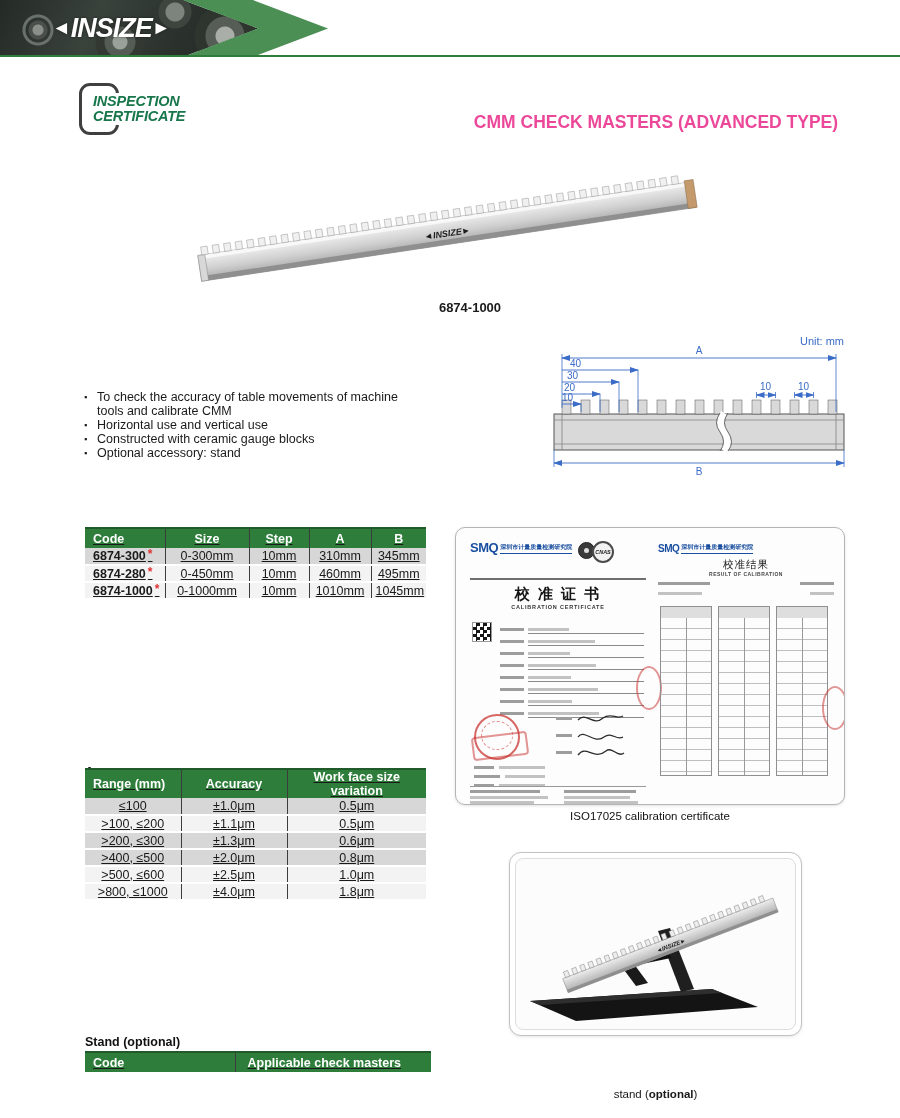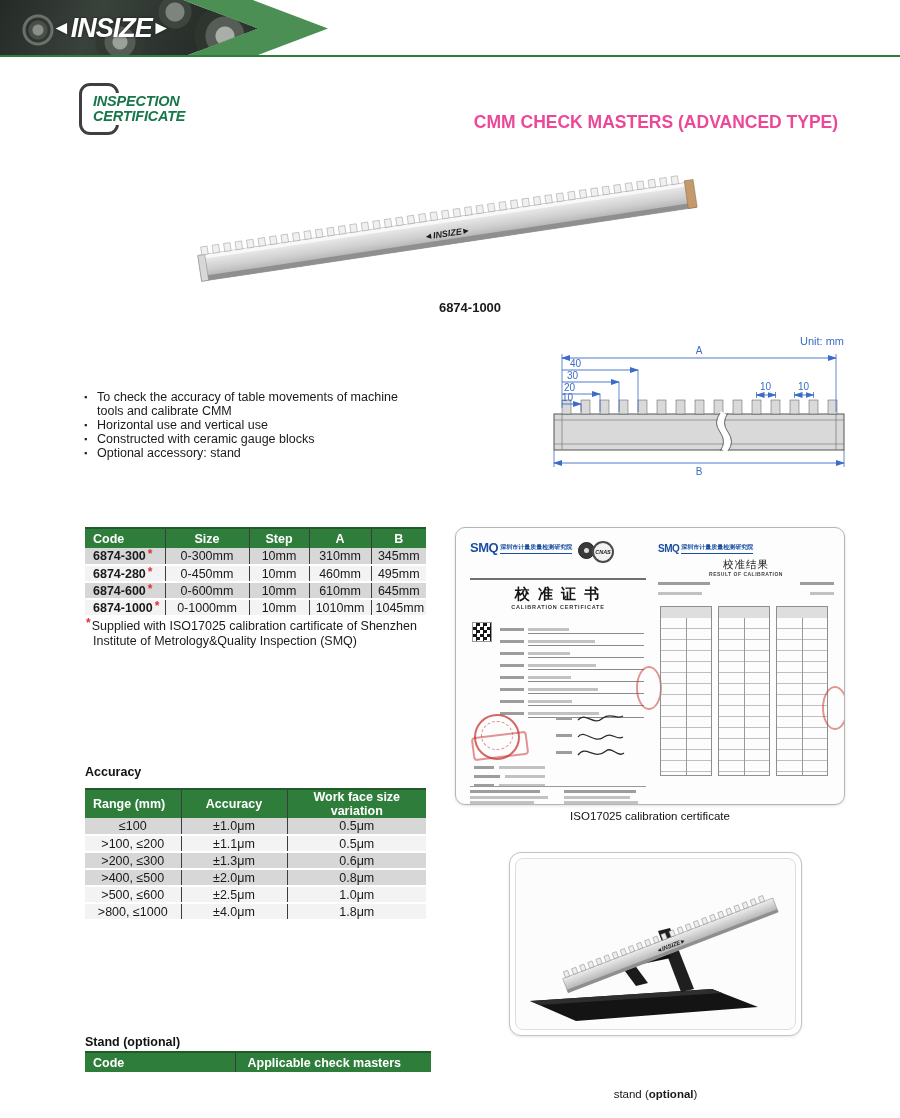--- a/index.html
+++ b/index.html
@@ -51,32 +51,32 @@
   .feat .ftext{flex:1;}
 
   
   .diagram{position:absolute;top:332px;left:548px;}
   .dim-t{fill:var(--blue);font-size:10px;font-family:"Liberation Sans",sans-serif;}
   .dim-unit{fill:var(--blue);font-size:11px;font-family:"Liberation Sans",sans-serif;}
   .dline{stroke:var(--blue);stroke-width:0.9;fill:none;}
   .eline{stroke:var(--blue);stroke-width:0.8;fill:none;}
 
   
-  .gtable{border-collapse:collapse;table-layout:fixed;font-size:12.5px;position:absolute;}
+  .gtable{border-collapse:collapse;table-layout:fixed;font-size:12.5px;position:absolute;text-decoration:underline;}
   .gtable th{background:var(--green);color:#fff;font-weight:bold;height:20px;
     border-top:2px solid #215a2a;padding:0 4px;text-align:center;}
   .gtable th + th,.gtable td + td{border-left:1px solid #3c3c3c;}
   .gtable th.l,.gtable td.l{text-align:left;padding-left:8px;}
   .gtable td{height:17px;text-align:center;padding:0 4px;border-bottom:2px solid #fff;}
   .gtable tr.odd td{background:#d7d7d7;}
   .gtable tr.even td{background:#f3f3f3;}
   .code{font-weight:bold;}
   .ast{color:var(--red);font-weight:bold;margin-left:2px;position:relative;top:-2px;font-size:12px;}
   .spec{top:527px;left:85px;width:341px;}
-  .acc{top:788px;left:85px;width:341px;}
+  .acc{top:768px;left:85px;width:341px;}
   .standt{top:1051px;left:85px;width:346px;}
   .standt th,.standt td{text-align:left;padding-left:12px;}
   .standt th.l,.standt td.l{padding-left:8px;}
   .sec-title{position:absolute;font-size:12.5px;font-weight:bold;color:#111;}
   .acc-title{top:765px;left:85px;}
   .stand-title{top:1035px;left:85px;}
 
   .fnote{position:absolute;top:619px;left:86px;width:368px;font-size:12.5px;line-height:15px;
     padding-left:7px;text-indent:-7px;}
   .fnote .ast{top:-3px;margin-left:0;margin-right:1px;}
@@ -339,38 +339,30 @@
         <td>310mm</td>
         <td>345mm</td>
       </tr>
       <tr class="even">
         <td class="l code"><span>6874-280</span><span class="ast">*</span></td>
         <td>0-450mm</td>
         <td>10mm</td>
         <td>460mm</td>
         <td>495mm</td>
       </tr>
-      <tr class="odd">
-        <td class="l code"><span>6874-600</span><span class="ast">*</span></td>
-        <td>0-600mm</td>
-        <td>10mm</td>
-        <td>610mm</td>
-        <td>645mm</td>
-      </tr>
       <tr class="even">
         <td class="l code"><span>6874-1000</span><span class="ast">*</span></td>
         <td>0-1000mm</td>
         <td>10mm</td>
         <td>1010mm</td>
         <td>1045mm</td>
       </tr>
     </tbody>
   </table>
 
-  <div class="fnote"><span class="ast">*</span><span>Supplied with ISO17025 calibration cartificate of Shenzhen Institute of Metrology&amp;Quality Inspection (SMQ)</span></div>
 
   <div class="sec-title acc-title">Accuracy</div>
   <table class="gtable acc">
     <colgroup>
         <col style="width:96px">
         <col style="width:106px">
         <col style="width:139px">
       </colgroup>
     <thead>
       <tr>

